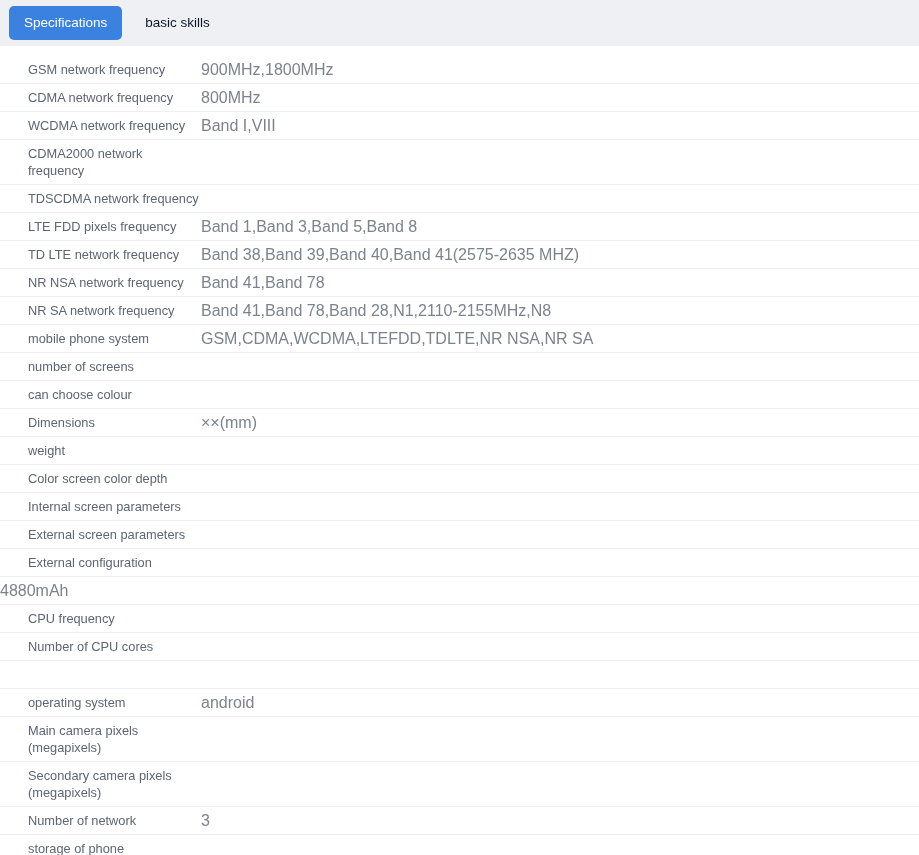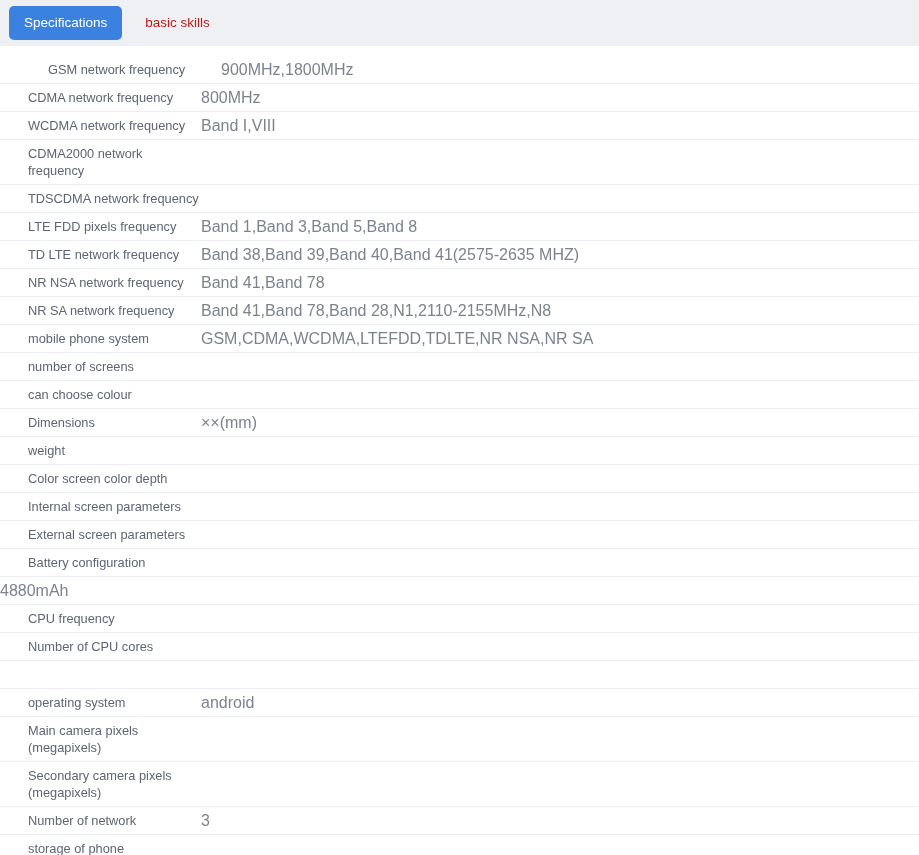--- a/index.html
+++ b/index.html
@@ -40,21 +40,21 @@
 
   .tab.active {
     background: #3b82e0;
     color: #ffffff;
     border-radius: 5px;
     padding: 10px 15px 11px 15px;
     font-size: 13.5px;
   }
 
   .tab.inactive {
-    color: #b91c1c;
+    color: #0f172a;
     background: transparent;
     padding: 10px 14px 11px 14px;
     margin-left: 9px;
   }
 
   
   .spec-table {
     width: 919px;
     background: #ffffff;
     padding-top: 10px;
@@ -63,21 +63,20 @@
   .spec-row {
     display: flex;
     align-items: flex-start;
     min-height: 26px;
     border-bottom: 1px solid #eceef1;
     padding: 5px 0 5px 0;
   }
 
   .spec-row:first-child {
     border-top: none;
-    padding-left: 20px;
   }
 
   .spec-label {
     width: 201px;
     flex: 0 0 201px;
     padding-left: 28px;
     font-size: 12.8px;
     color: #5e6573;
     line-height: 17px;
     word-wrap: break-word;
@@ -168,21 +167,21 @@
       </div>
       <div class="spec-row">
         <div class="spec-label">Internal screen parameters</div>
         <div class="spec-value"></div>
       </div>
       <div class="spec-row">
         <div class="spec-label">External screen parameters</div>
         <div class="spec-value"></div>
       </div>
       <div class="spec-row">
-        <div class="spec-label">Battery configuration</div>
+        <div class="spec-label">External configuration</div>
         <div class="spec-value"></div>
       </div>
       <div class="spec-row">
         <div class="spec-value">4880mAh</div>
       </div>
       <div class="spec-row">
         <div class="spec-label">CPU frequency</div>
         <div class="spec-value"></div>
       </div>
       <div class="spec-row">

